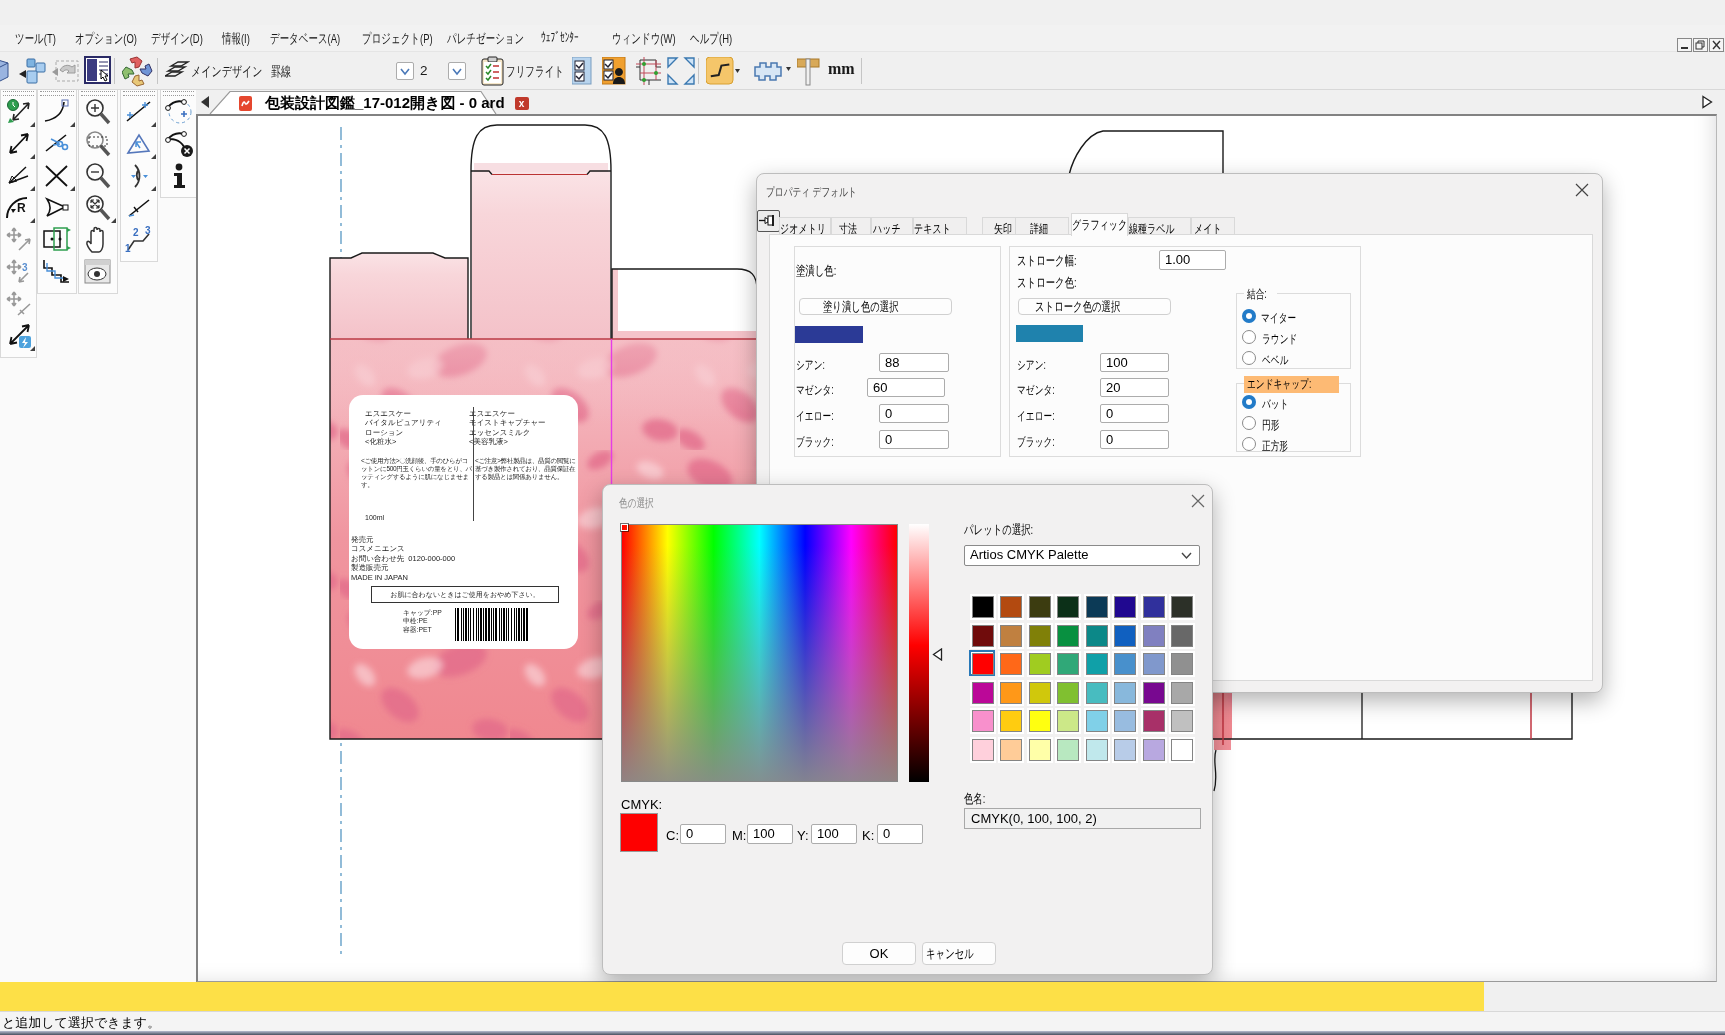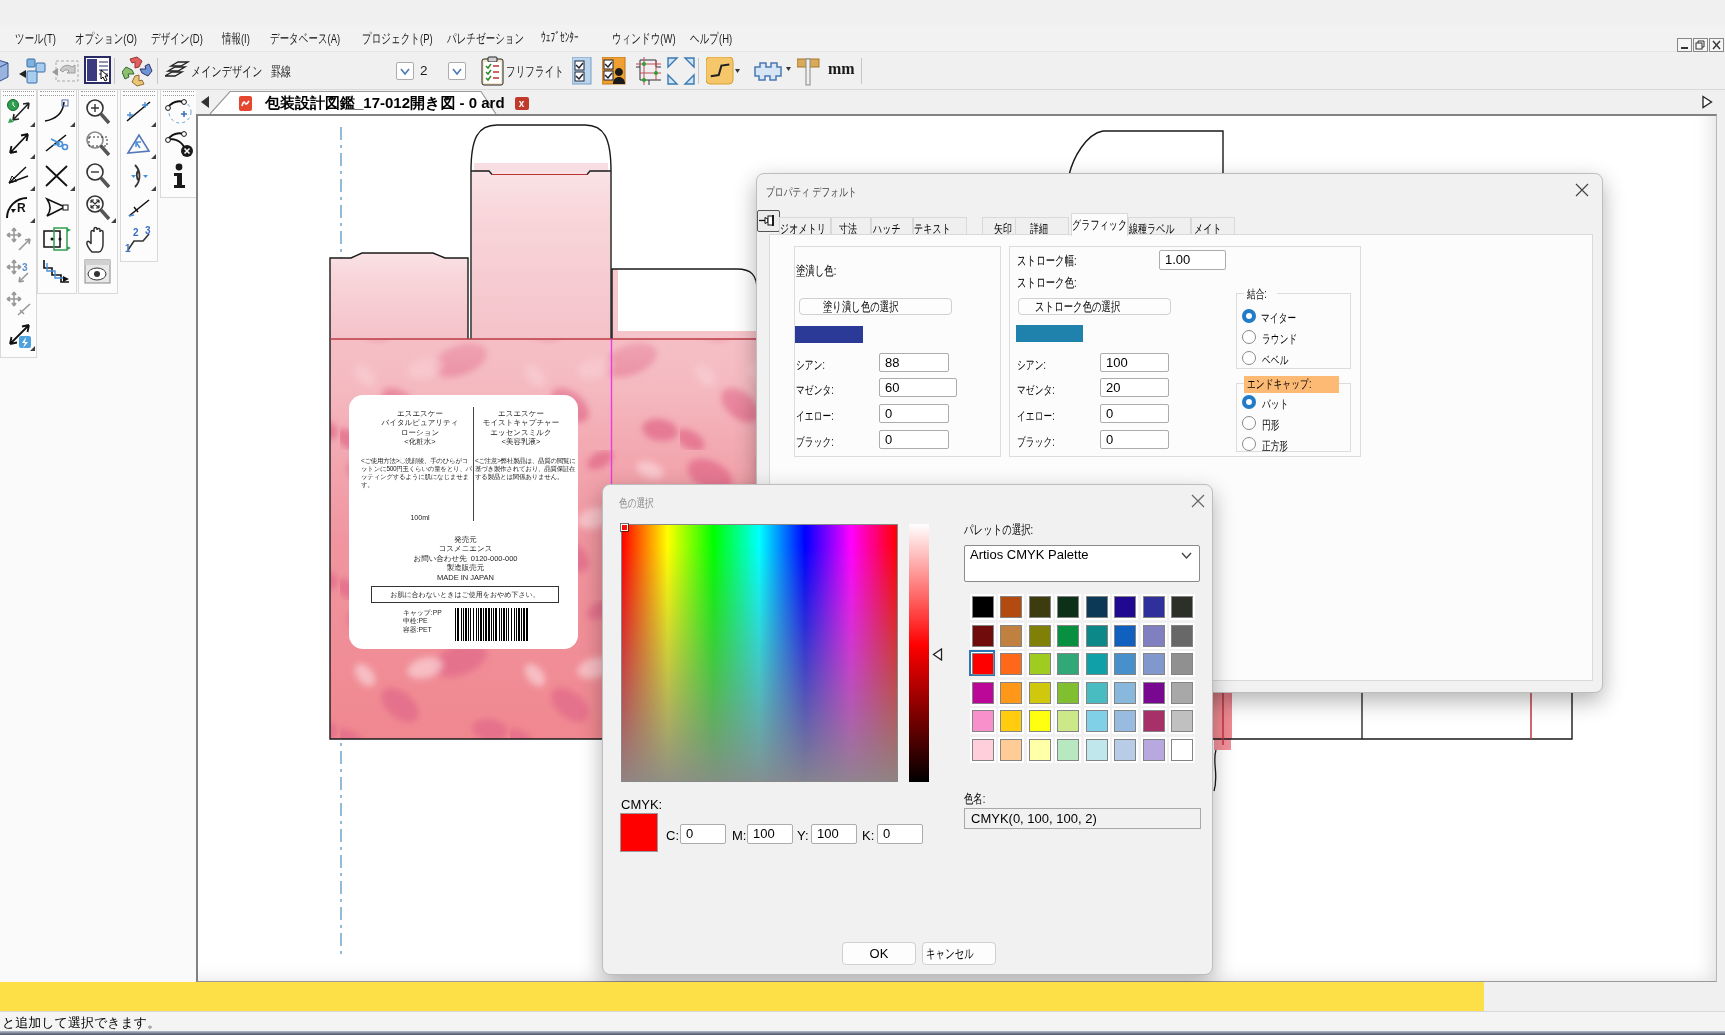--- a/index.html
+++ b/index.html
@@ -28,21 +28,21 @@
 
 #tabrow{position:absolute;left:196px;top:90px;width:1529px;height:24px;background:#f0f0f0}
 #tabinner{position:absolute;left:43px;top:3px;height:21px;display:flex;align-items:center}
 #tabtitle{font-size:15px;font-weight:bold;color:#000;white-space:nowrap}
 #tabx{width:14px;height:13px;background:#c0392b;border-radius:2px;color:#fff;font-size:10px;font-weight:bold;text-align:center;line-height:13px;margin-left:10px}
 .tabarrow{position:absolute;top:6px;width:0;height:0}
 
 #canvas{position:absolute;left:196px;top:114px;width:1521px;height:868px;background:#fff;border-top:2px solid #828282;border-left:2px solid #828282;border-bottom:1px solid #9a9a9a;border-right:1px solid #b8b8b8;box-shadow:inset -14px -10px 18px -10px rgba(120,120,125,.22)}
 #dieline{position:absolute;left:-2px;top:-2px}
 
-.lab{position:absolute;color:#222;text-align:center;line-height:1.25}
+.lab{position:absolute;color:#222;text-align:left;line-height:1.25}
 
 .dlg{position:absolute;background:#f2f1f1;border:1px solid #bdbdbd;border-radius:8px;box-shadow:0 8px 22px rgba(0,0,0,.30)}
 .dtitle{position:absolute;font-size:12px;color:#444}
 .field{position:absolute;background:#fff;border:1px solid #acacac;border-radius:2px;font-size:13px;color:#000;padding:1px 5px;line-height:16px}
 .btn{position:absolute;background:#fdfdfd;border:1px solid #d0d0d0;border-radius:4px;font-size:13px;color:#000;text-align:center}
 .lbl{position:absolute;font-size:13px;color:#000;white-space:nowrap}
 .lbls{position:absolute;font-size:12px;color:#000;white-space:nowrap}
 .grp{position:absolute;border:1px solid #dcdcdc}
 .radio{position:absolute;width:14px;height:14px;border-radius:50%;border:1px solid #8a8a8a;background:#fff}
 .radio.sel{border:none;background:#0067c0;box-shadow:inset 0 0 0 4px #fff2}
@@ -569,21 +569,21 @@
   <div class="grp" style="left:37px;top:72px;width:207px;height:211px"></div>
   <div class="grp" style="left:252px;top:72px;width:352px;height:211px"></div>
   <div class="lbl" style="left:39px;top:88px"><span class="jp">塗潰し色:</span></div>
   <div class="btn" style="left:42px;top:124px;width:153px;height:17px;line-height:15px"><span class="jp">塗り潰し色の選択</span></div>
   <div class="abs" style="left:38px;top:152px;width:68px;height:17px;background:#2b3a96"></div>
   <div class="lbls" style="left:39px;top:183px"><span class="jp">シアン:</span></div>
   <div class="lbls" style="left:39px;top:208px"><span class="jp">マゼンタ:</span></div>
   <div class="lbls" style="left:39px;top:234px"><span class="jp">イエロー:</span></div>
   <div class="lbls" style="left:39px;top:260px"><span class="jp">ブラック:</span></div>
   <div class="field" style="left:122px;top:179px;width:70px;height:19px">88</div>
-  <div class="field" style="left:122px;top:204px;width:78px;height:19px">60</div>
+  <div class="field" style="left:110px;top:204px;width:78px;height:19px">60</div>
   <div class="field" style="left:122px;top:230px;width:70px;height:19px">0</div>
   <div class="field" style="left:122px;top:256px;width:70px;height:19px">0</div>
   <div class="lbl" style="left:260px;top:78px"><span class="jp">ストローク幅:</span></div>
   <div class="field" style="left:402px;top:76px;width:67px;height:20px">1.00</div>
   <div class="lbl" style="left:260px;top:100px"><span class="jp">ストローク色:</span></div>
   <div class="btn" style="left:261px;top:124px;width:153px;height:17px;line-height:15px"><span class="jp">ストローク色の選択</span></div>
   <div class="abs" style="left:259px;top:151px;width:67px;height:17px;background:#1f82ad"></div>
   <div class="lbls" style="left:260px;top:183px"><span class="jp">シアン:</span></div>
   <div class="lbls" style="left:260px;top:208px"><span class="jp">マゼンタ:</span></div>
   <div class="lbls" style="left:260px;top:234px"><span class="jp">イエロー:</span></div>
@@ -615,21 +615,21 @@
   <svg class="abs" style="left:588px;top:9px" width="14" height="14">
         <path d="M1 1 l12 12 M13 1 l-12 12" stroke="#666" stroke-width="1.2"></path>
       </svg>
   <div class="abs" style="left:18px;top:39px;width:277px;height:258px;border:1px solid #888;background:linear-gradient(rgba(138,138,138,0) 8%,rgba(138,138,138,.94)),linear-gradient(90deg,#f00,#ff0 16.6%,#0f0 33.3%,#0ff 50%,#00f 66.6%,#f0f 83.3%,#f00)"></div>
   <div class="abs" style="left:18px;top:39px;width:7px;height:7px;border:1.5px solid #fff;box-shadow:0 0 0 1px #0008"></div>
   <div class="abs" style="left:306px;top:39px;width:20px;height:258px;background:linear-gradient(#fff,#f00 47%,#000)"></div>
   <svg class="abs" style="left:329px;top:163px" width="11" height="13">
         <path d="M9.5 1 V12 L1.5 6.5 z" fill="#fff" stroke="#222" stroke-width="1.3"></path>
       </svg>
   <div class="lbl" style="left:361px;top:36px"><span class="jp">パレットの選択:</span></div>
-  <div class="field" style="left:361px;top:60px;width:236px;height:37px;border-color:#8a8a8a">Artios CMYK Palette<svg class="abs" style="right:7px;top:6px" width="11" height="8">
+  <div class="field" style="left:361px;top:60px;width:236px;height:21px;border-color:#8a8a8a">Artios CMYK Palette<svg class="abs" style="right:7px;top:6px" width="11" height="8">
           <path d="M1 1 l4.5 5 4.5-5" fill="none" stroke="#444" stroke-width="1.4"></path>
         </svg></div>
   <div id="palette" class="abs" style="left:0;top:0">
         <div class="abs" style="left:367px;top:109px;width:26px;height:26px;background:#fff;border:1px solid #fff">
           <div style="position:absolute;left:1px;top:1px;width:22px;height:22px;border:1px solid #848484;background:#000000"></div>
         </div>
         <div class="abs" style="left:395px;top:109px;width:26px;height:26px;background:#fff;border:1px solid #fff">
           <div style="position:absolute;left:1px;top:1px;width:22px;height:22px;border:1px solid #848484;background:#b34a10"></div>
         </div>
         <div class="abs" style="left:424px;top:109px;width:26px;height:26px;background:#fff;border:1px solid #fff">

